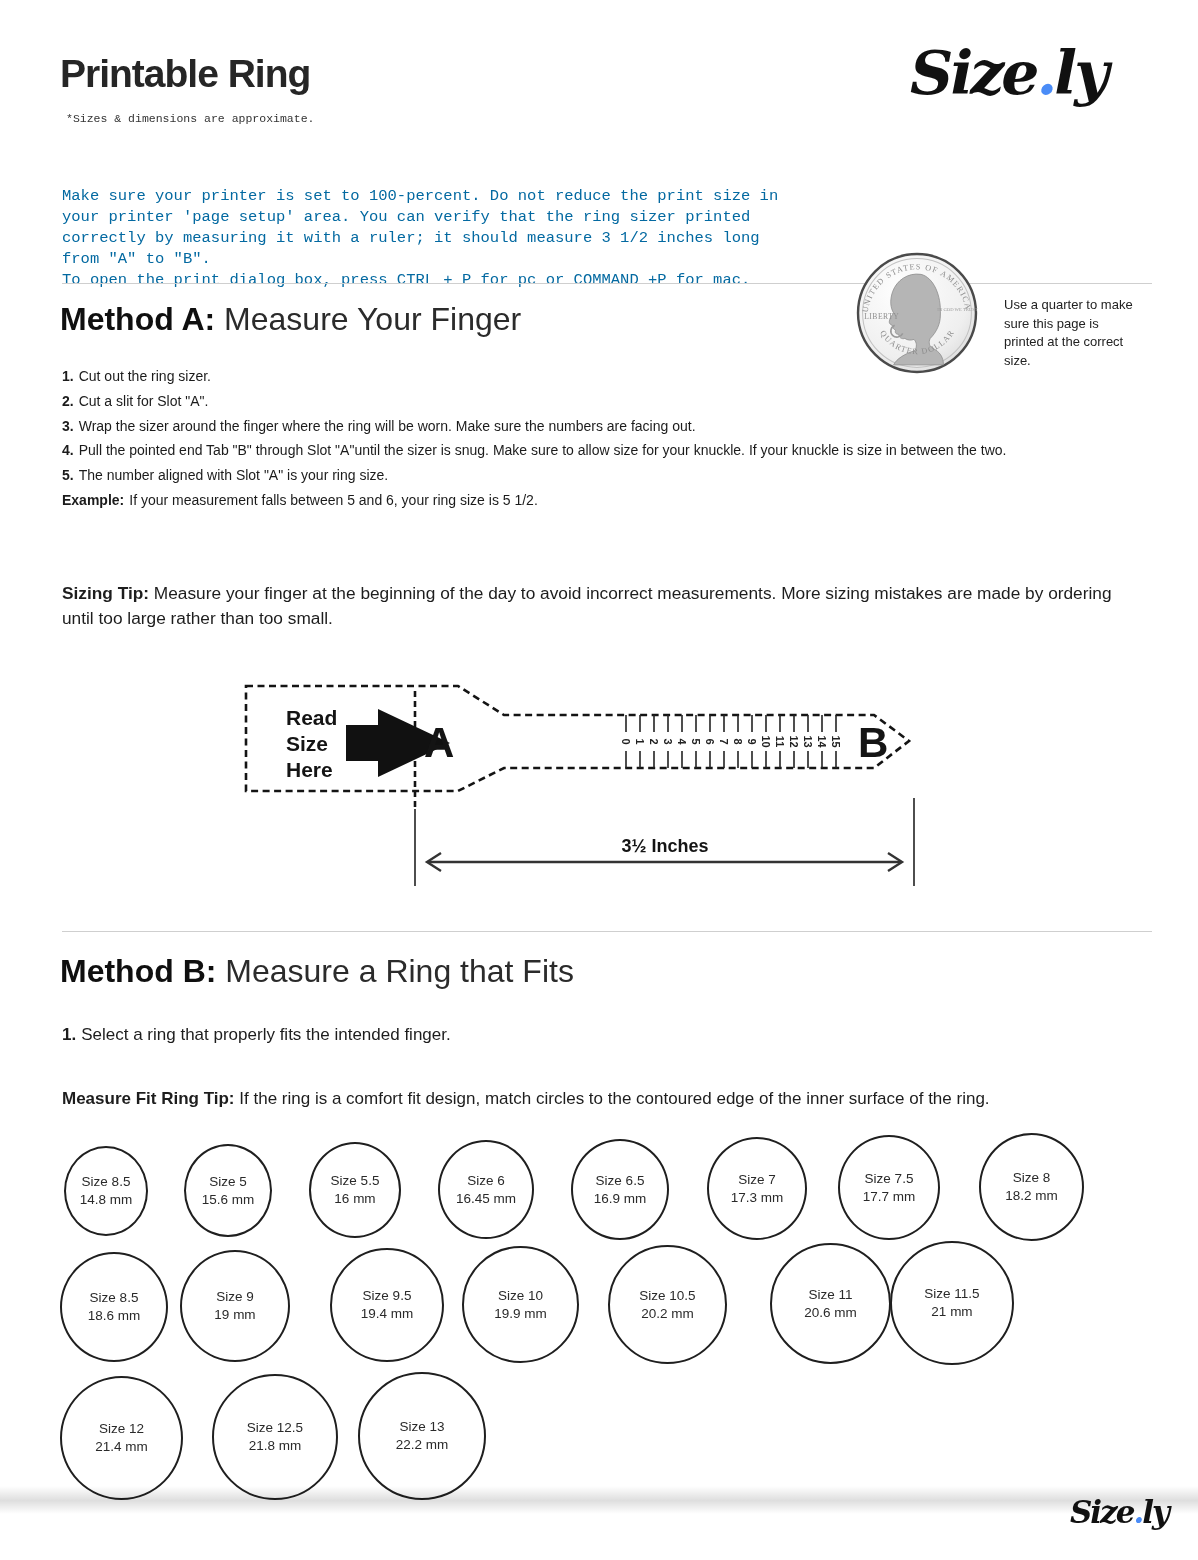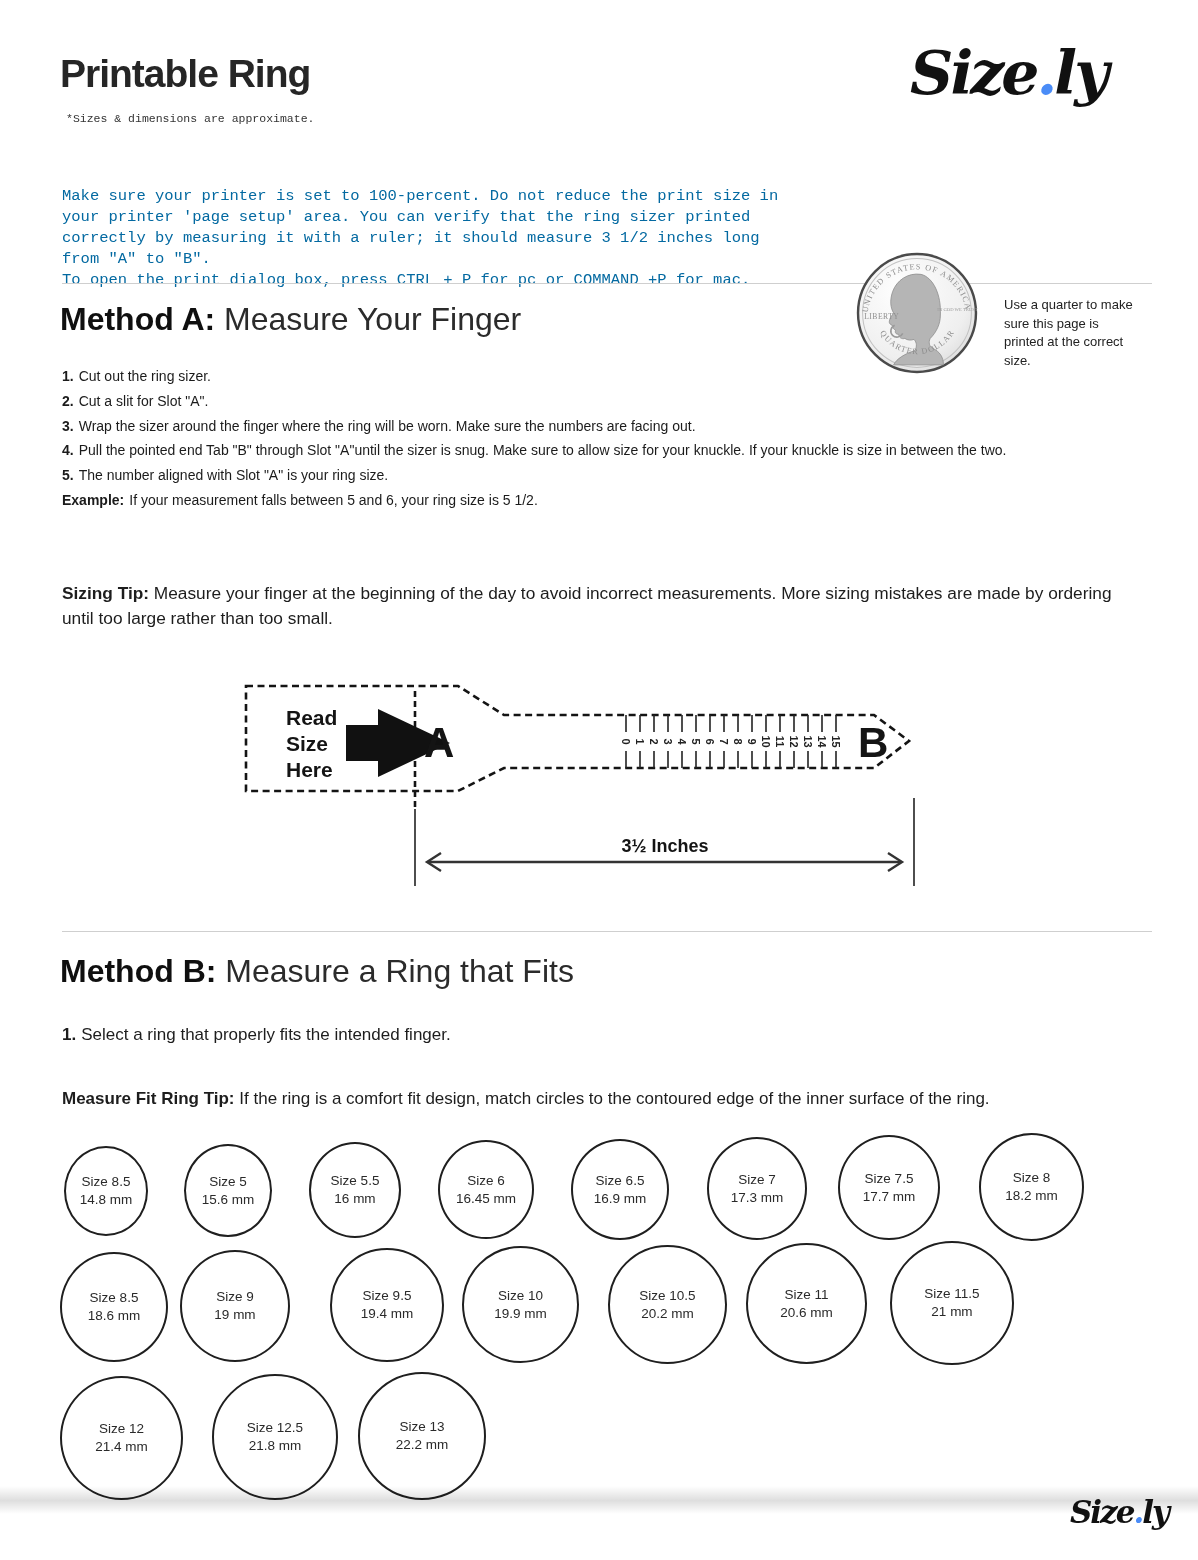--- a/index.html
+++ b/index.html
@@ -243,21 +243,21 @@
     <span>19.4 mm</span>
   </div>
 <div class="circle" style="left:462px;top:1246px;width:113px;height:113px">
     <span>Size 10</span>
     <span>19.9 mm</span>
   </div>
 <div class="circle" style="left:608px;top:1245px;width:115px;height:115px">
     <span>Size 10.5</span>
     <span>20.2 mm</span>
   </div>
-<div class="circle" style="left:746px;top:1243px;width:117px;height:117px">
+<div class="circle" style="left:770px;top:1243px;width:117px;height:117px">
     <span>Size 11</span>
     <span>20.6 mm</span>
   </div>
 <div class="circle" style="left:890px;top:1241px;width:120px;height:120px">
     <span>Size 11.5</span>
     <span>21 mm</span>
   </div>
 
 <div class="circle" style="left:60px;top:1376px;width:119px;height:120px">
     <span>Size 12</span>

